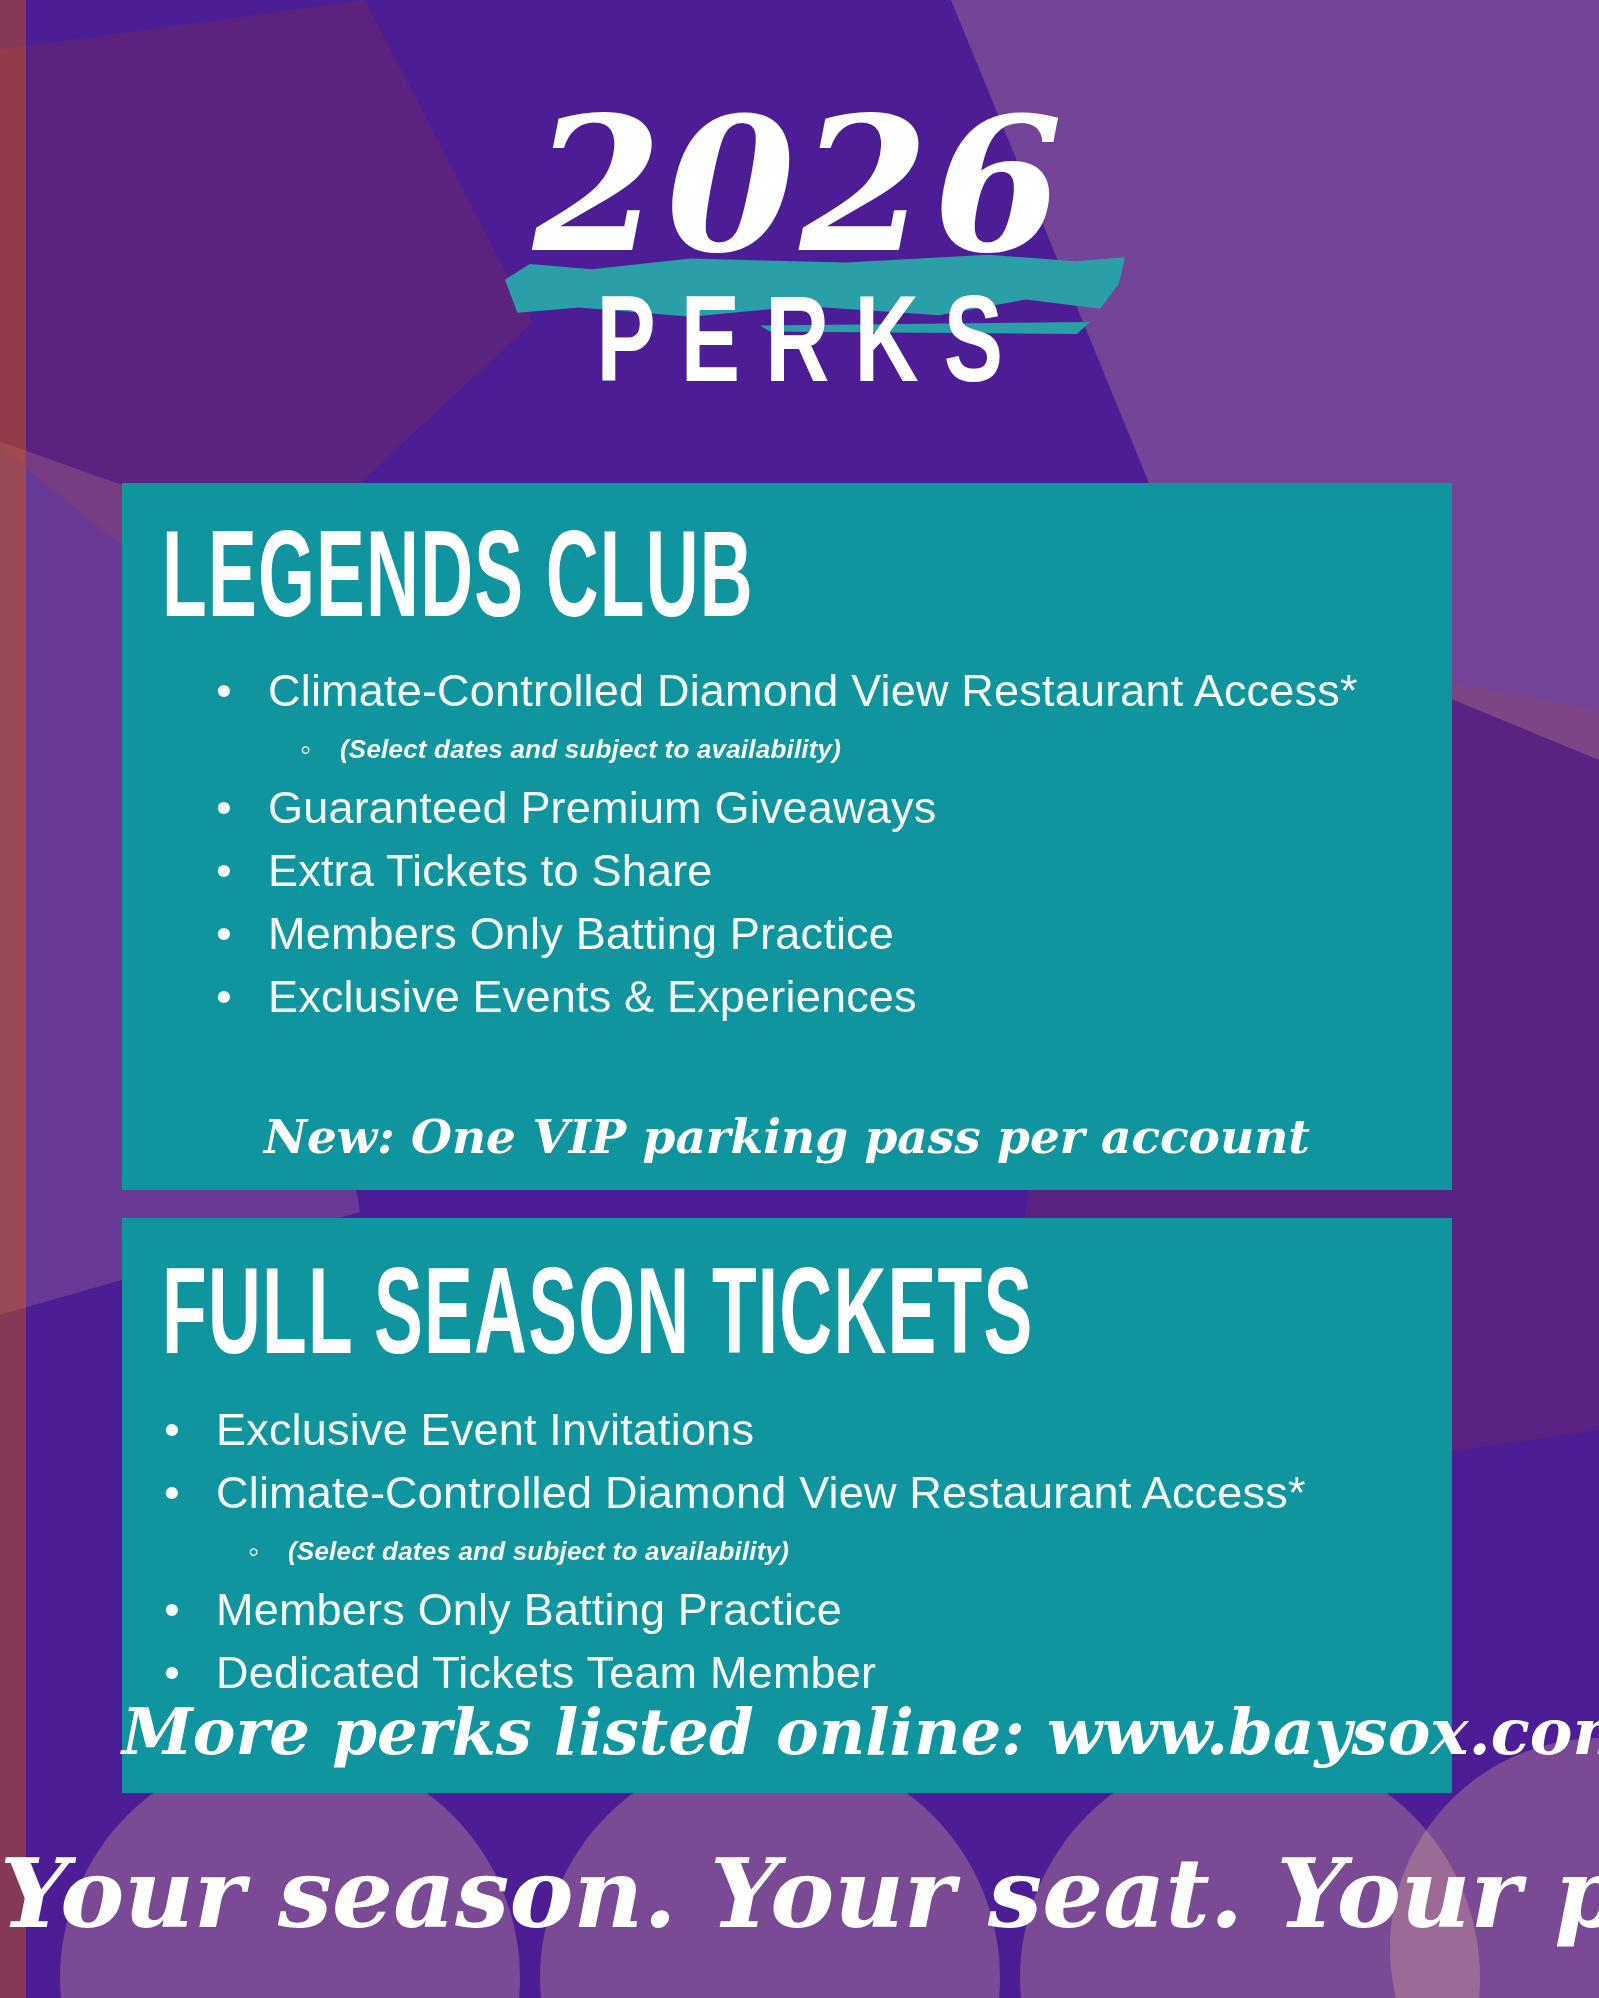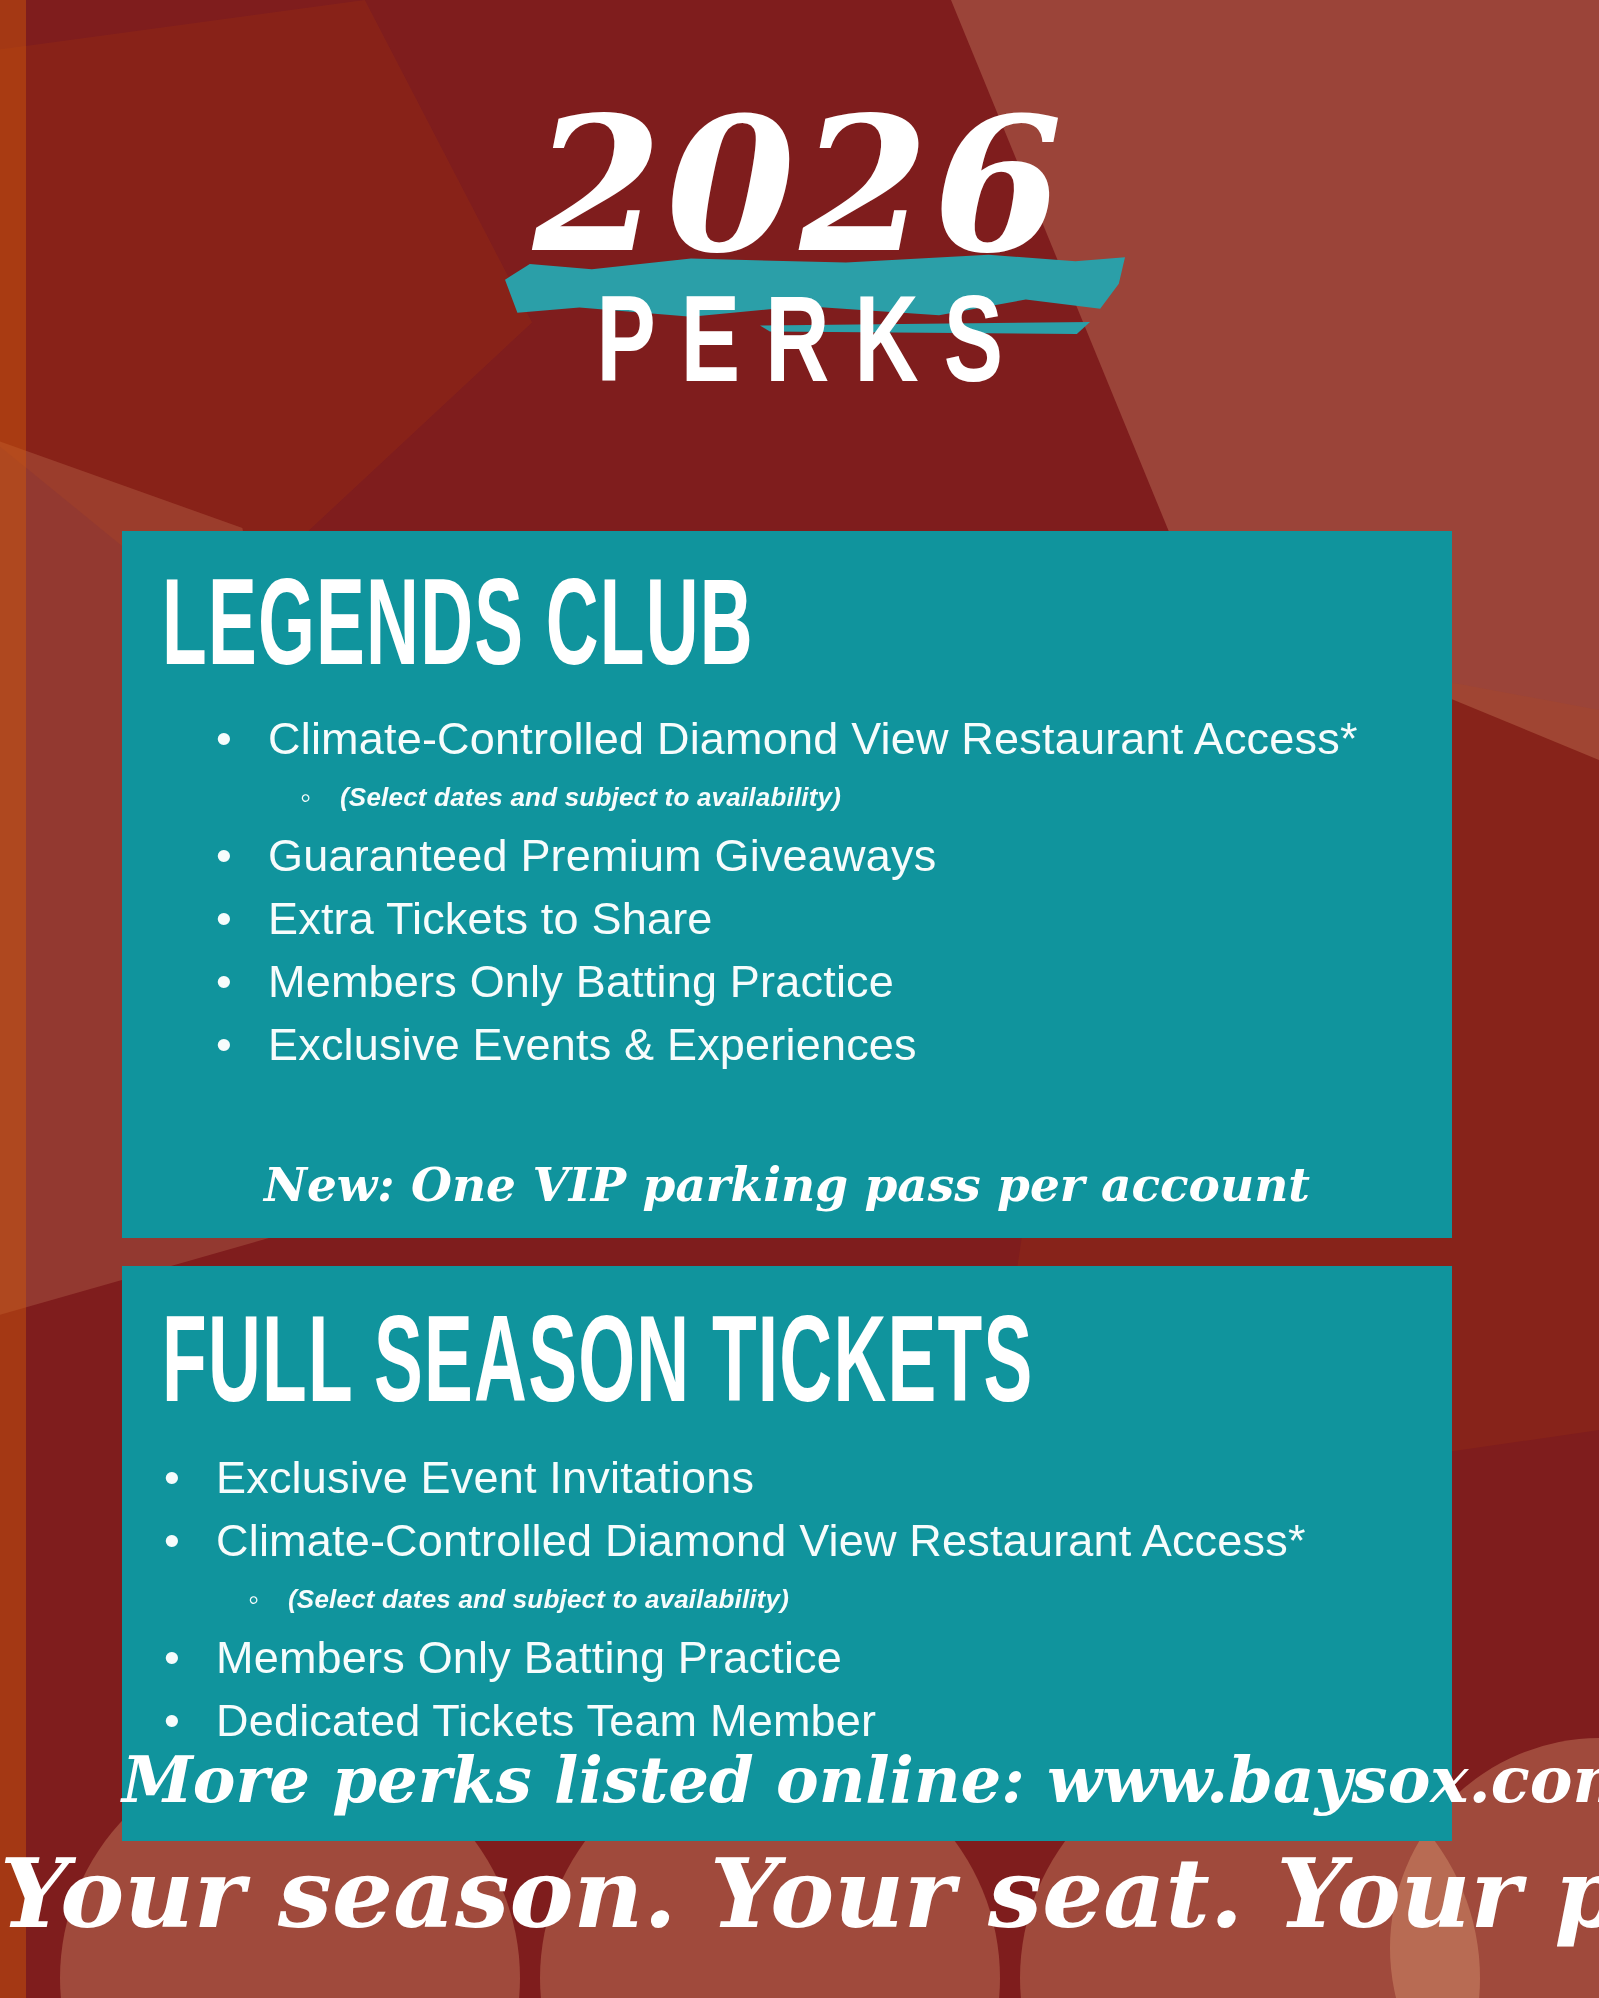--- a/index.html
+++ b/index.html
@@ -1,19 +1,19 @@
 <!DOCTYPE html>
 <html><head>
 <meta charset="utf-8">
 <style>
   html,body { margin:0; padding:0; }
   .page {
     position:relative;
     width:1599px; height:1998px;
-    background:#7f1d1d;
+    background:#4c1d95;
     overflow:hidden;
     font-family:"Liberation Sans", sans-serif;
     color:#FFFFFF;
   }
 
   
   .bg-shape { position:absolute; pointer-events:none; }
   .shape-light-tr { top:0; right:0; width:900px; height:760px;
     background:rgba(255,210,160,0.22);
     clip-path:polygon(28% 0, 100% 0, 100% 100%, 55% 78%); }
@@ -52,21 +52,21 @@
   .perks-text { position:absolute; top:288px; left:0; width:100%;
     text-align:center; z-index:3; }
   .perks-text span { display:inline-block;
     font-weight:800; font-size:120px; line-height:0.82;
     letter-spacing:34px; text-indent:34px;
     transform:scale(0.74,1.02); transform-origin:center top;
     white-space:nowrap; }
 
   
   .panel { position:absolute; left:122px; width:1330px;
-    background:#10949D; z-index:5;margin-top:48px; }
+    background:#10949D; z-index:5; }
   .panel-legends { top:483px; height:707px; }
   .panel-season  { top:1218px; height:575px; }
 
   .panel-title { margin:0; padding:0; position:absolute; left:40px;
     font-weight:800; font-size:122px; line-height:1;
     letter-spacing:2px; white-space:nowrap;
     transform:scaleX(0.60); transform-origin:left top; }
   .panel-legends .panel-title { top:30px; }
   .panel-season  .panel-title { top:32px; }
 

